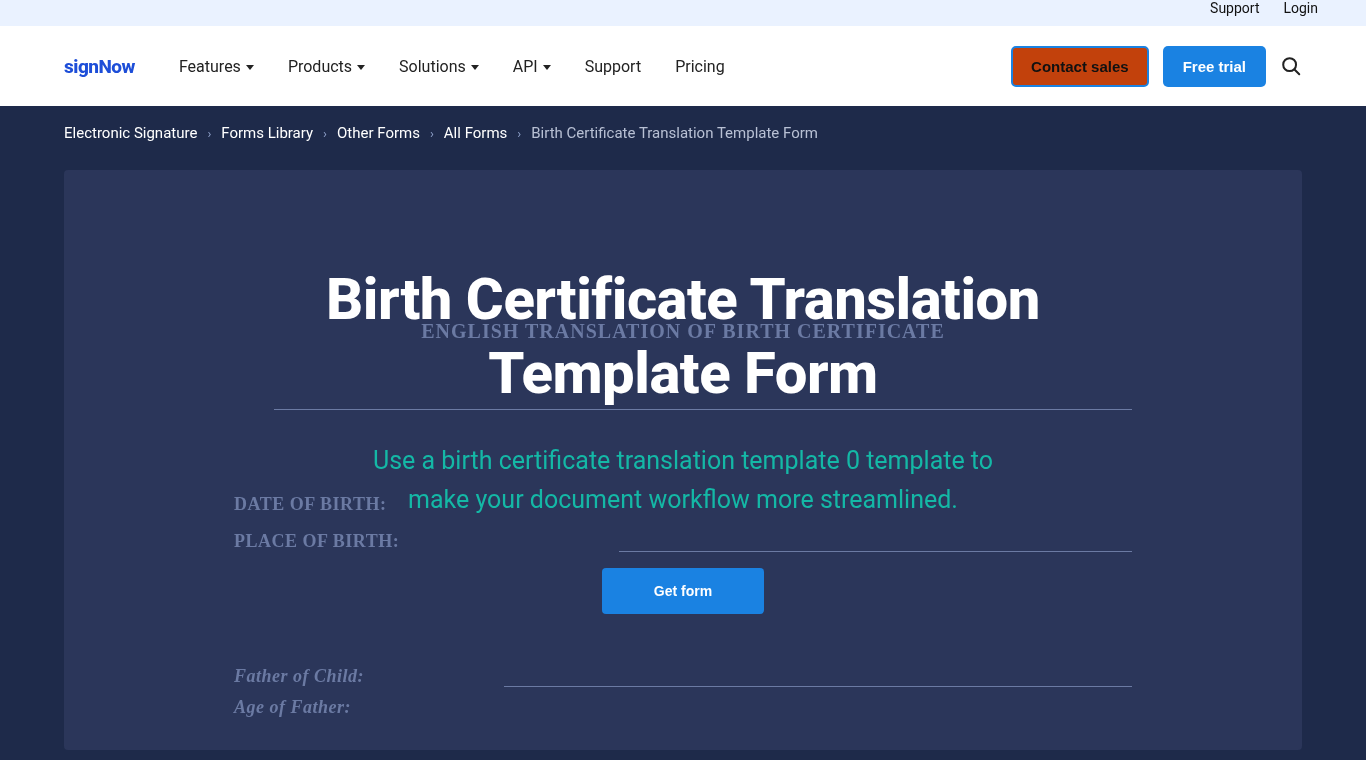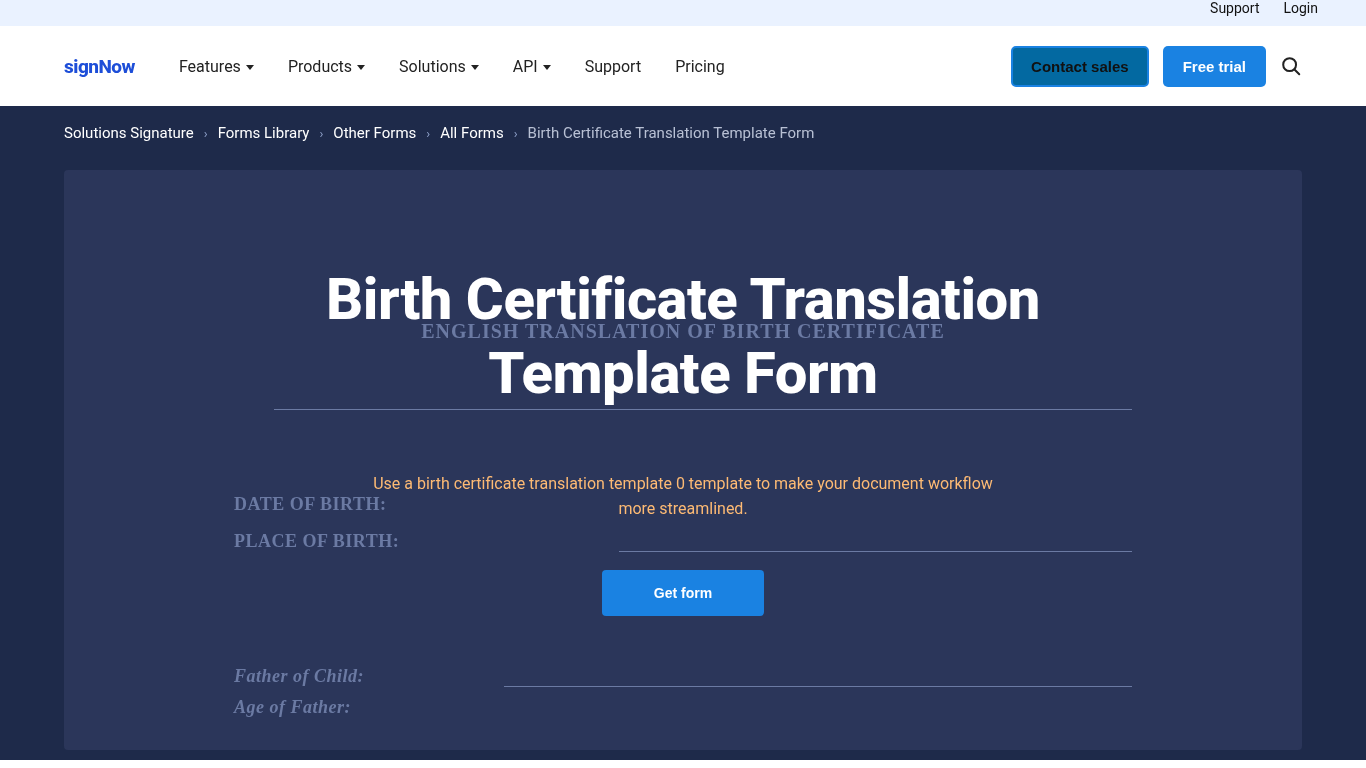--- a/index.html
+++ b/index.html
@@ -12,21 +12,21 @@
   
   .header { background: #fff; height: 80px; display: flex; align-items: center; padding: 0 64px; }
   .logo { font-size: 19px; font-weight: 800; color: #1d4ed8; letter-spacing: -0.5px; cursor: pointer; }
   .logo .now { font-weight: 800; }
   .nav { display: flex; gap: 34px; margin-left: 44px; align-items: center; }
   .nav-item { font-size: 16px; color: #222; cursor: pointer; display: flex; align-items: center; gap: 5px; }
   .chev { width: 0; height: 0; border-left: 4px solid transparent; border-right: 4px solid transparent; border-top: 5px solid #222; margin-top: 2px; }
   .header-spacer { flex: 1; }
   .header-actions { display: flex; align-items: center; gap: 14px; }
   .btn { font-size: 15px; font-weight: 600; padding: 10px 18px; border-radius: 5px; cursor: pointer; border: 2px solid transparent; }
-  .btn-outline { border-color: #1a82e2; color: #111; background: #0369a1; }
+  .btn-outline { border-color: #1a82e2; color: #111; background: #c2410c; }
   .btn-primary { background: #1a82e2; color: #fff; }
   .search-icon { width: 22px; height: 22px; cursor: pointer; }
   .search-icon svg { stroke: #222; }
 
   
   .hero-wrap { background: #1e2a4a; padding: 0 30px; height: 654px; position: relative; }
   .breadcrumb { display: flex; align-items: center; gap: 10px; padding: 18px 34px 0; font-size: 15px; color: #fff; }
   .breadcrumb a { color: #fff; text-decoration: none; cursor: pointer; }
   .breadcrumb .current { color: #b8c0d4; cursor: default; }
   .bc-sep { color: #8ea0c9; font-size: 13px; }
@@ -37,21 +37,21 @@
   .doc-bg { position: absolute; inset: 0; padding: 150px 170px 12px; font-family: Georgia, 'Times New Roman', serif; color: #6b7aa3; }
   .doc-bg .doc-title { text-align: center; font-weight: 700; font-size: 20px; letter-spacing: 1px; margin-bottom: 66px; }
   .doc-row { display: flex; align-items: flex-end; margin-bottom: 44px; }
   .doc-label { font-weight: 700; font-size: 19px; letter-spacing: 0.5px; }
   .doc-line { flex: 1; border-bottom: 1px solid #6b7aa3; margin-left: 40px; height: 1px; }
   .doc-row.small .doc-label { font-size: 18px; }
   .doc-row.italic .doc-label { font-style: italic; font-weight: 700; font-size: 18px; }
 
   .hero-content { position: absolute; inset: 0; display: flex; flex-direction: column; align-items: center; padding-top: 92px; text-align: center; }
   .hero-title { color: #fff; font-size: 58px; font-weight: 800; line-height: 1.28; letter-spacing: -0.5px; max-width: 760px; }
-  .hero-sub { color: #fdba74; font-size: 16px; line-height: 1.55; margin-top: 62px; max-width: 640px; }
+  .hero-sub { color: #14b8a6; font-size: 25px; line-height: 1.55; margin-top: 32px; max-width: 640px; }
   .hero-btn { margin-top: 48px; background: #1a82e2; color: #fff; font-size: 14px; font-weight: 600; padding: 15px 52px; border-radius: 4px; cursor: pointer; border: none; }
 </style>
 </head>
 <body>
 
 <div class="utilbar">
   <a>Support</a>
   <a>Login</a>
 </div>
 
@@ -91,21 +91,21 @@
       <svg viewBox="0 0 24 24" fill="none" stroke-width="2.2" stroke-linecap="round">
         <circle cx="10.5" cy="10.5" r="7"></circle>
         <line x1="21" y1="21" x2="15.8" y2="15.8"></line>
       </svg>
     </span>
   </div>
 </div>
 
 <div class="hero-wrap">
   <div class="breadcrumb">
-    <a>Solutions Signature</a>
+    <a>Electronic Signature</a>
     <span class="bc-sep">›</span>
     <a>Forms Library</a>
     <span class="bc-sep">›</span>
     <a>Other Forms</a>
     <span class="bc-sep">›</span>
     <a>All Forms</a>
     <span class="bc-sep">›</span>
     <span class="current">Birth Certificate Translation Template Form</span>
   </div>
 

